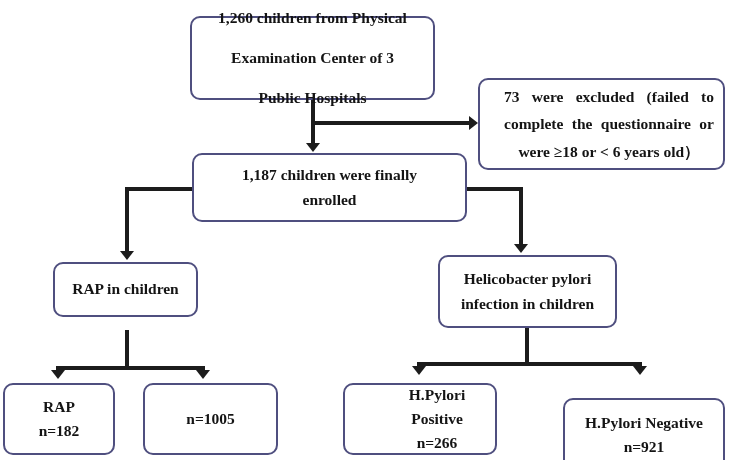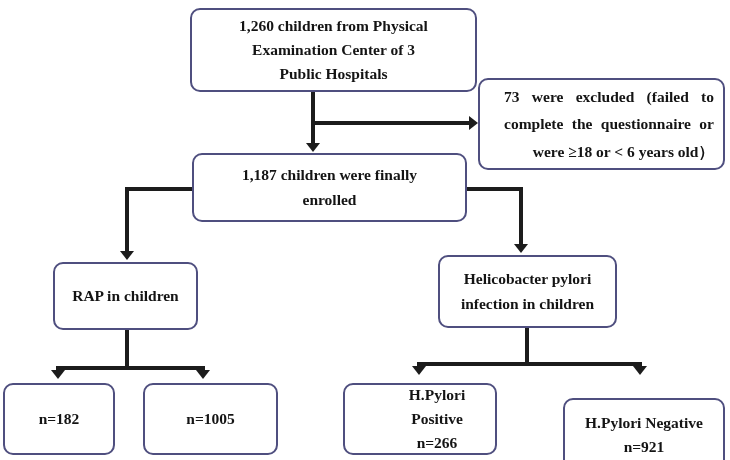--- a/index.html
+++ b/index.html
@@ -17,21 +17,21 @@
     display:flex;flex-direction:column;justify-content:center;
     padding:4px 8px;
     font-weight:700;
     font-size:15.5px;
     line-height:1.55;
     text-align:center;
   }
   .box .ln{display:block;}
   .box-excl{line-height:1.78;text-align:left;padding:4px 9px;}
   .box-excl .jline{display:block;text-align:justify;text-align-last:justify;}
-  .box-excl .lline{display:block;text-align:right;}
+  .box-excl .lline{display:block;text-align:center;}
   .lineh,.linev{position:absolute;background:#1c1c1c;}
   .ah-down{
     position:absolute;width:0;height:0;
     border-left:7px solid transparent;border-right:7px solid transparent;
     border-top:9px solid #1c1c1c;
   }
   .ah-right{
     position:absolute;width:0;height:0;
     border-top:7px solid transparent;border-bottom:7px solid transparent;
     border-left:9px solid #1c1c1c;
@@ -58,47 +58,48 @@
   <div class="linev" style="left:125px;top:330px;width:4px;height:38px;"></div>
   <div class="lineh" style="left:56px;top:366px;width:149px;height:4px;"></div>
   <div class="ah-down" style="left:51px;top:370px;"></div>
   <div class="ah-down" style="left:196px;top:370px;"></div>
 
   <div class="linev" style="left:525px;top:328px;width:4px;height:38px;"></div>
   <div class="lineh" style="left:417px;top:362px;width:225px;height:4px;"></div>
   <div class="ah-down" style="left:412px;top:366px;"></div>
   <div class="ah-down" style="left:633px;top:366px;"></div>
 
-  <div class="box" style="left:190px;top:8px;width:287px;height:84px;">
+  <div class="box" style="left:190px;top:16px;width:245px;height:84px;gap:16px;">
     <span class="ln">1,260 children from Physical</span>
     <span class="ln">Examination Center of 3</span>
     <span class="ln">Public Hospitals</span>
   </div>
 
   <div class="box box-excl" style="left:478px;top:78px;width:247px;height:92px;padding-left:24px;">
     <span class="jline">73 were excluded (failed to</span>
     <span class="jline">complete the questionnaire or</span>
     <span class="lline">were ≥18 or &lt; 6 years old）</span>
   </div>
 
   <div class="box" style="left:192px;top:153px;width:275px;height:69px;">
     <span class="ln">1,187 children were  finally</span>
     <span class="ln">enrolled</span>
   </div>
 
-  <div class="box" style="left:53px;top:262px;width:145px;height:68px;">
+  <div class="box" style="left:53px;top:262px;width:145px;height:55px;">
     <span class="ln">RAP in children</span>
   </div>
 
   <div class="box" style="left:438px;top:255px;width:179px;height:73px;">
     <span class="ln">Helicobacter pylori</span>
     <span class="ln">infection in children</span>
   </div>
 
   <div class="box" style="left:3px;top:383px;width:112px;height:72px;">
+    <span class="ln">RAP</span>
     <span class="ln">n=182</span>
   </div>
 
   <div class="box" style="left:143px;top:383px;width:135px;height:72px;">
     <span class="ln">n=1005</span>
   </div>
 
   <div class="box" style="left:343px;top:383px;width:154px;height:72px;padding-left:42px;">
     <span class="ln">H.Pylori Positive</span>
     <span class="ln">n=266</span>

